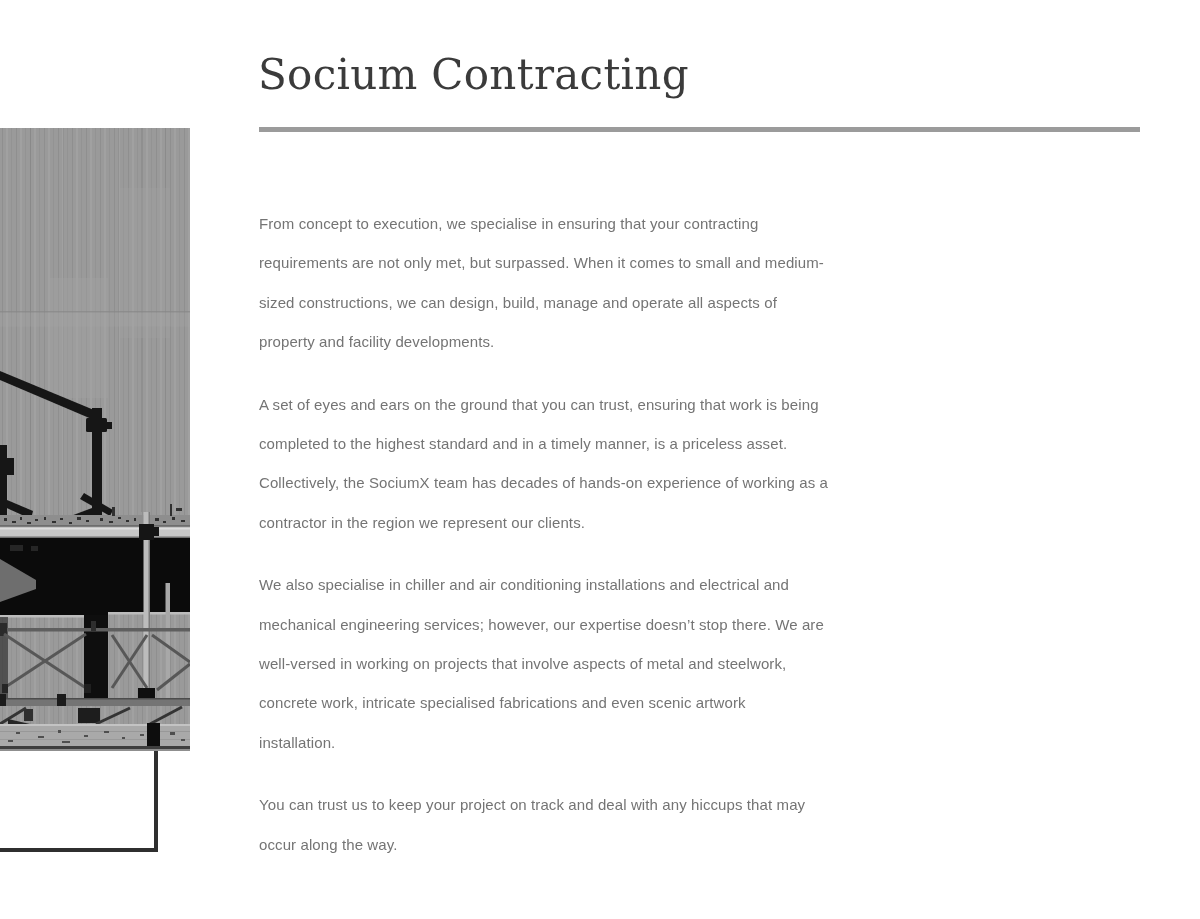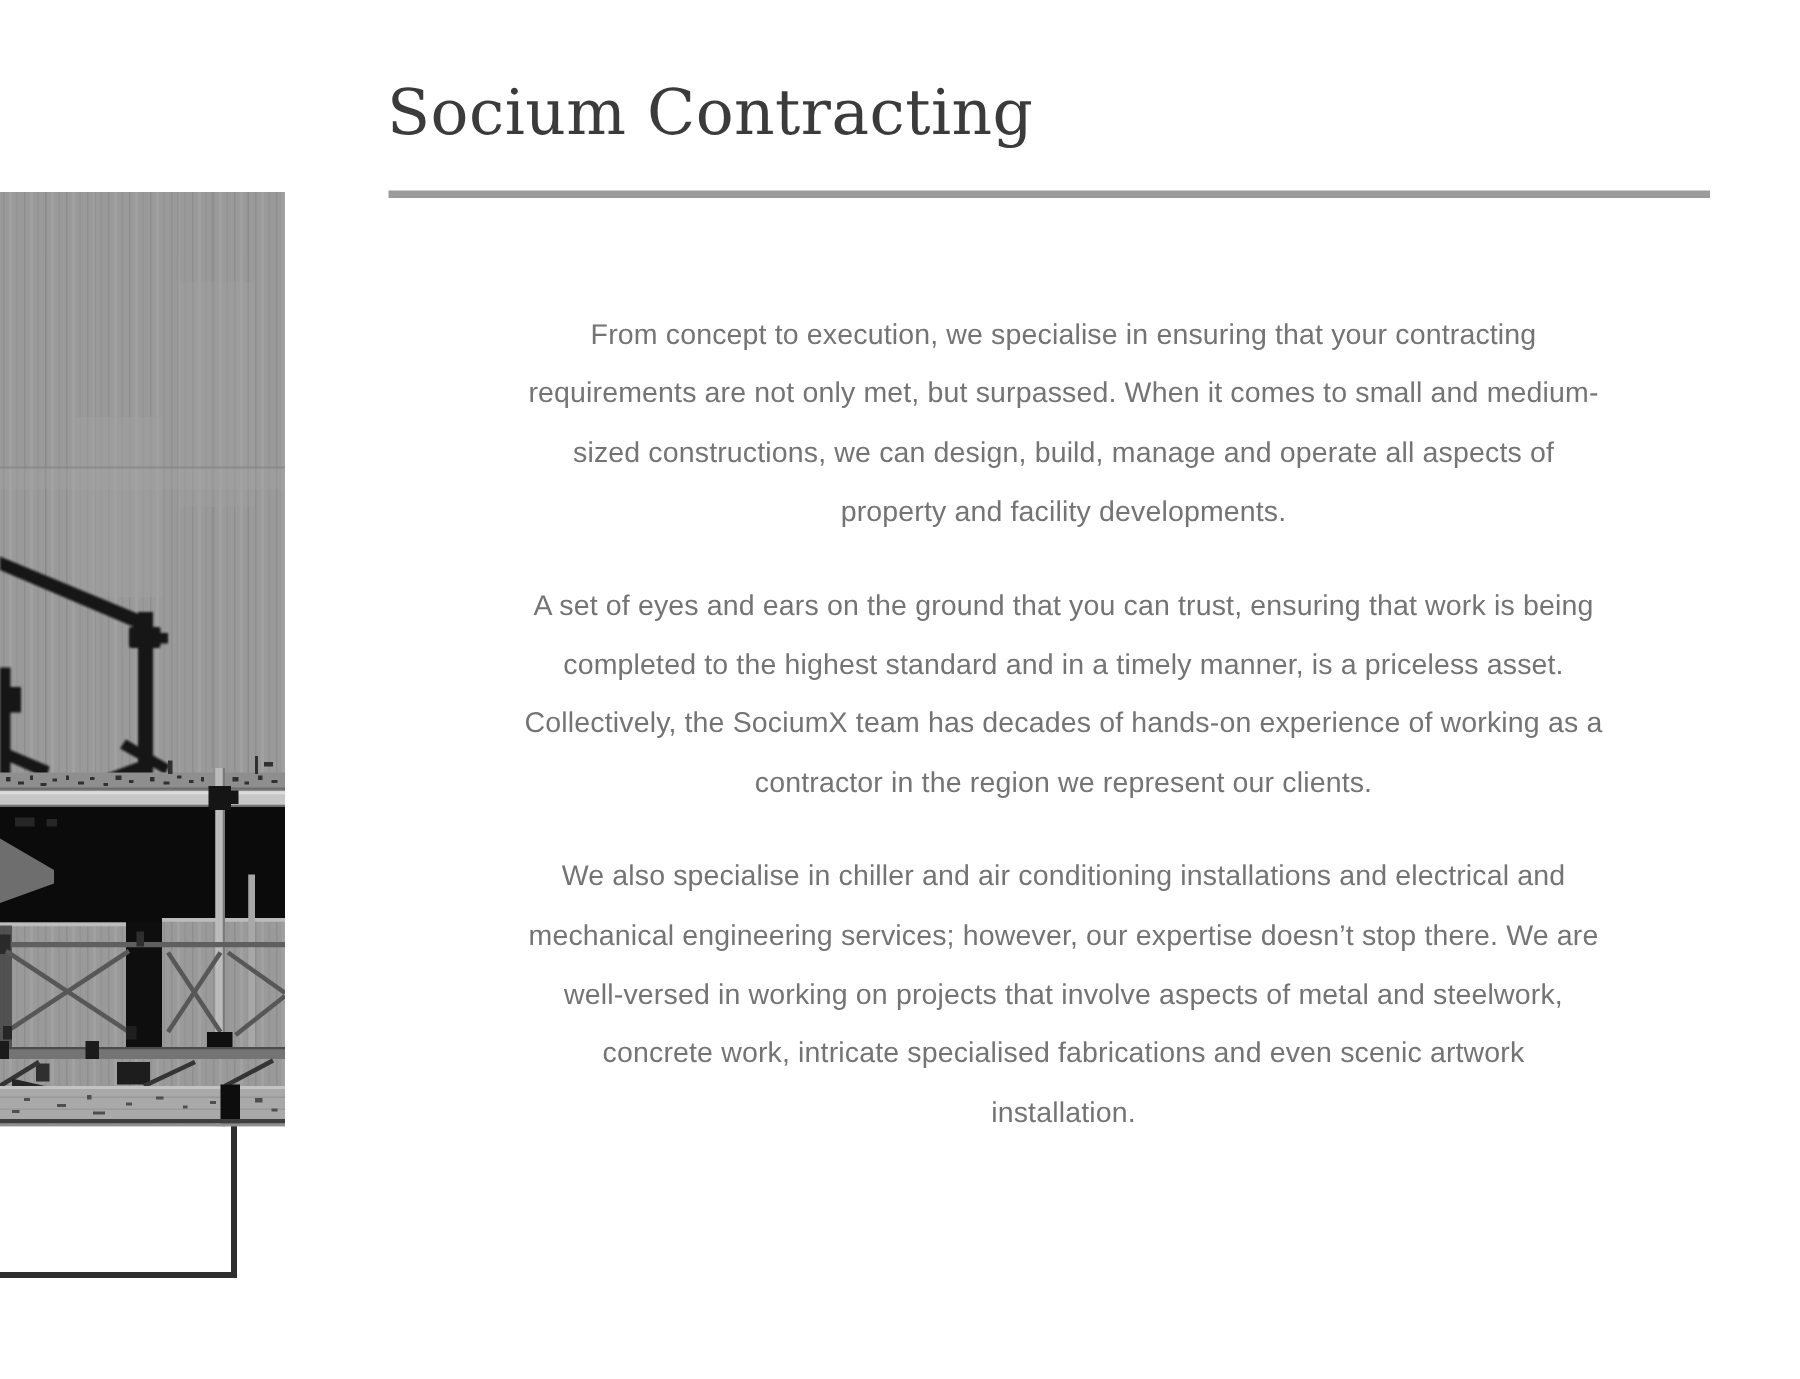--- a/index.html
+++ b/index.html
@@ -3,21 +3,20 @@
 <meta charset="utf-8">
 <style>
   html, body { margin: 0; padding: 0; background: #ffffff; }
   .page {
     position: relative;
     width: 1140px;
     height: 919px;
     overflow: hidden;
     background: #ffffff;
     font-family: "Liberation Sans", sans-serif;
-    text-align: center;
   }
   .frame-outline {
     position: absolute;
     left: -30px;
     top: 470px;
     width: 188px;
     height: 382px;
     border: 4px solid #2f2f2f;
     box-sizing: border-box;
     z-index: 1;
@@ -55,21 +54,21 @@
   }
   .text-col {
     position: absolute;
     left: 259px;
     top: 204px;
     width: 900px;
     z-index: 3;
   }
   .text-col p {
     margin: 0 0 23px 0;
-    font-size: 19px;
+    font-size: 15px;
     line-height: 39.4px;
     color: #747474;
     letter-spacing: 0.1px;
     white-space: pre-line;
   }
 </style>
 </head>
 <body>
 
 <div class="page">
@@ -231,15 +230,17 @@
 property and facility developments.</p>
     <p>A set of eyes and ears on the ground that you can trust, ensuring that work is being
 completed to the highest standard and in a timely manner, is a priceless asset.
 Collectively, the SociumX team has decades of hands-on experience of working as a
 contractor in the region we represent our clients.</p>
     <p>We also specialise in chiller and air conditioning installations and electrical and
 mechanical engineering services; however, our expertise doesn’t stop there. We are
 well-versed in working on projects that involve aspects of metal and steelwork,
 concrete work, intricate specialised fabrications and even scenic artwork
 installation.</p>
+    <p>You can trust us to keep your project on track and deal with any hiccups that may
+occur along the way.</p>
   </div>
 
 </div>
 
 </body></html>

